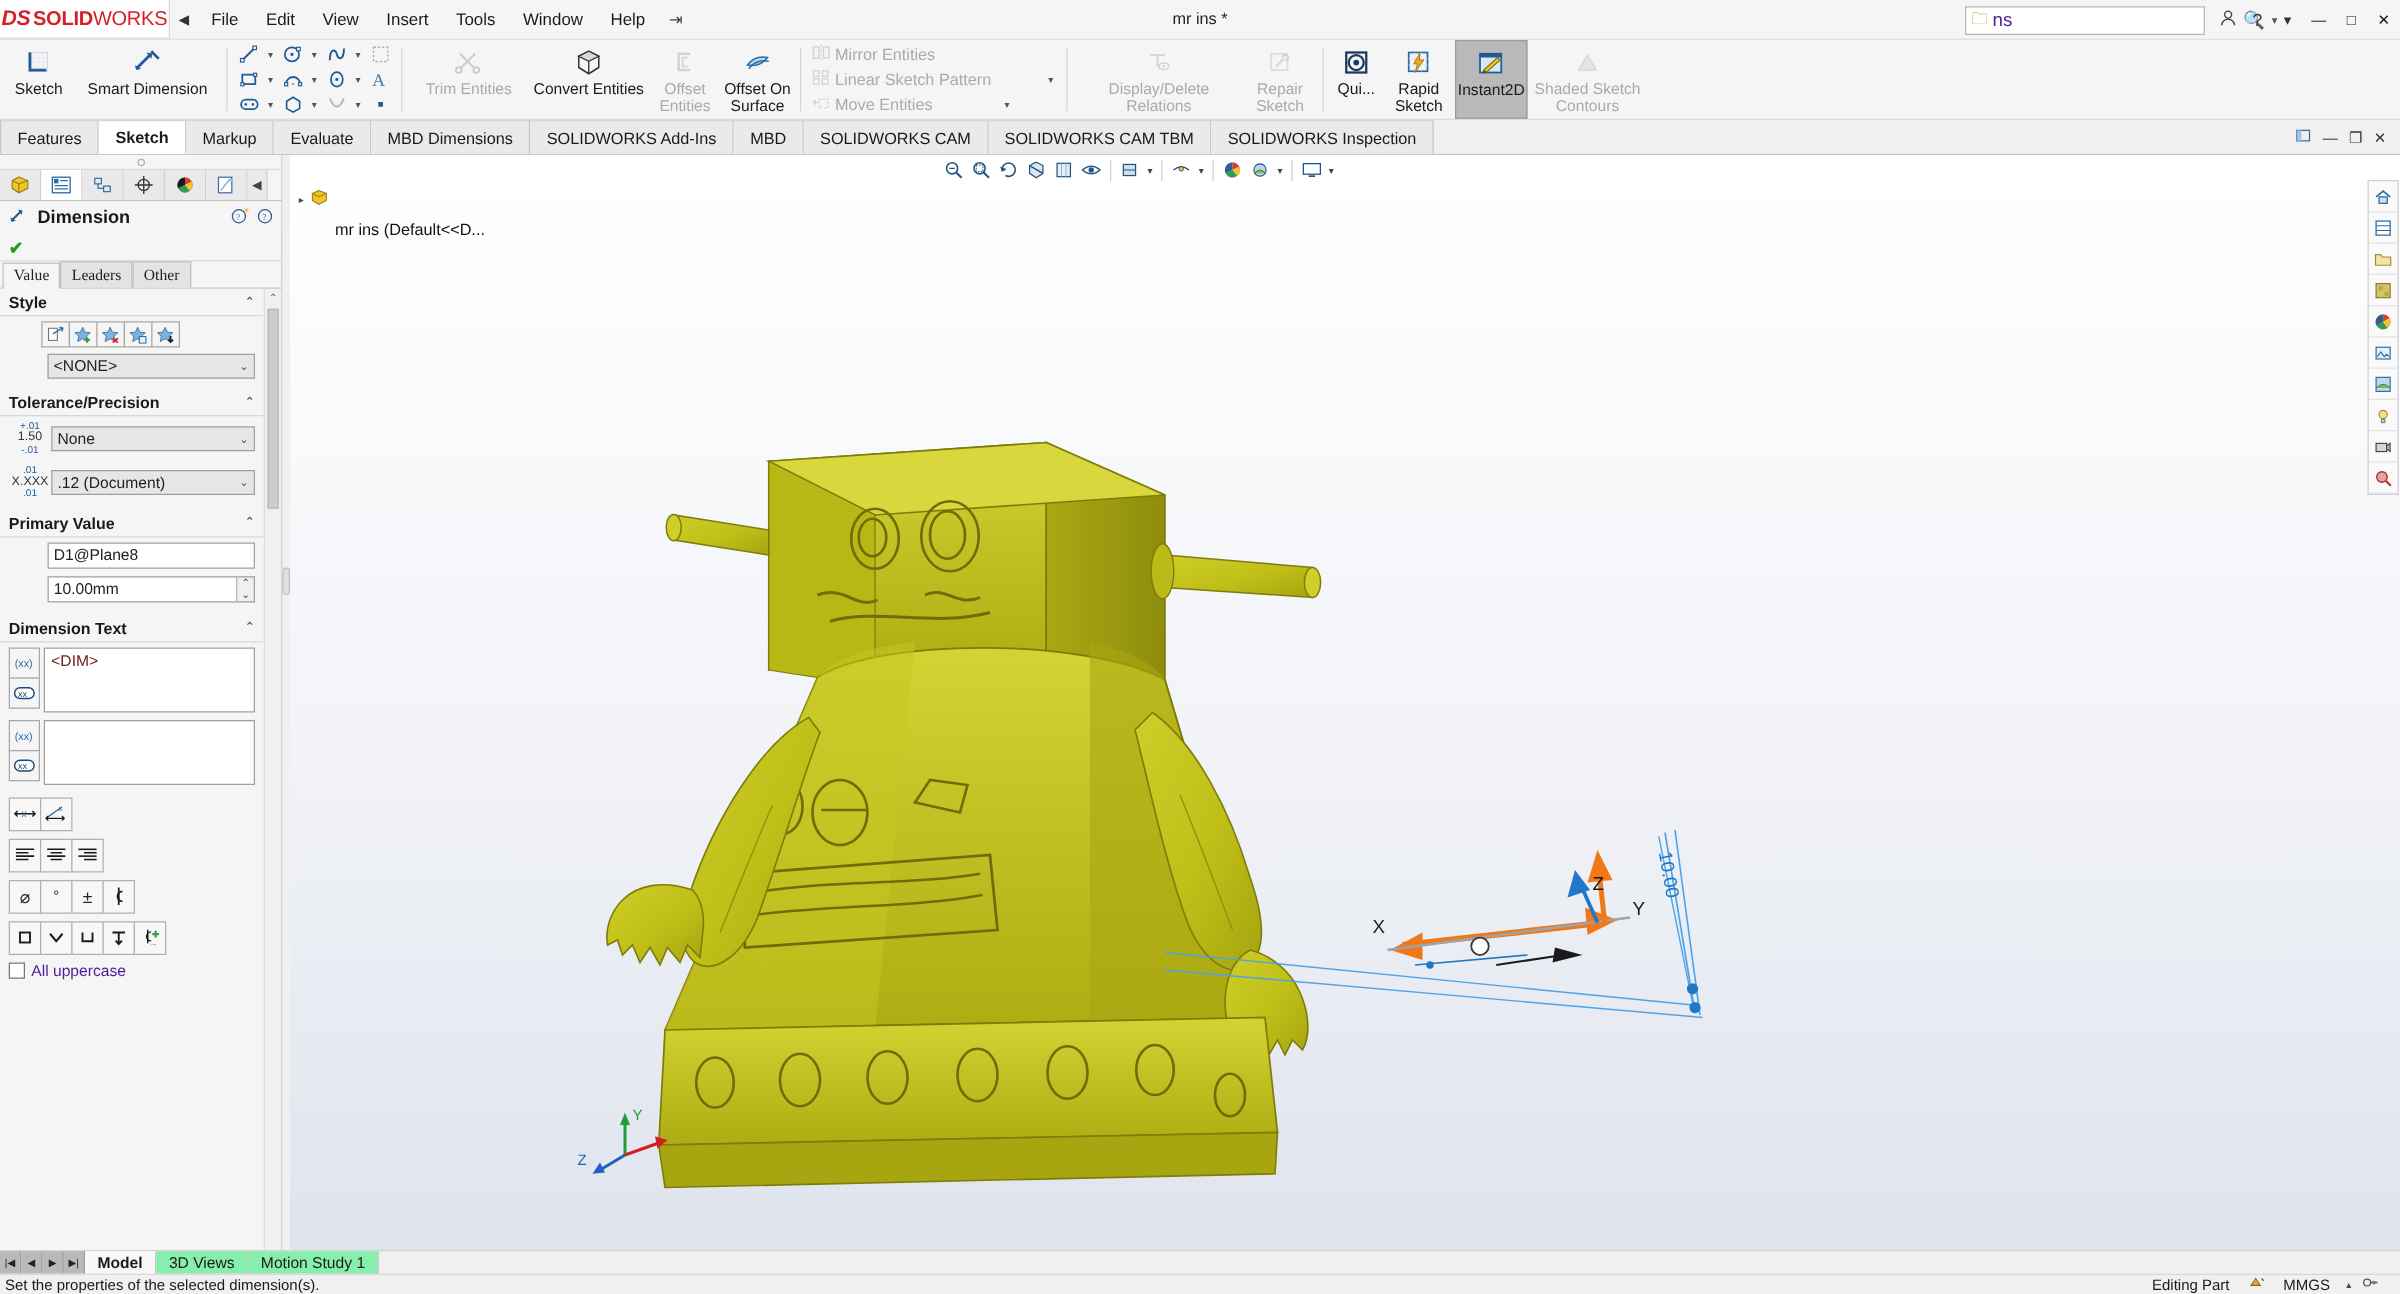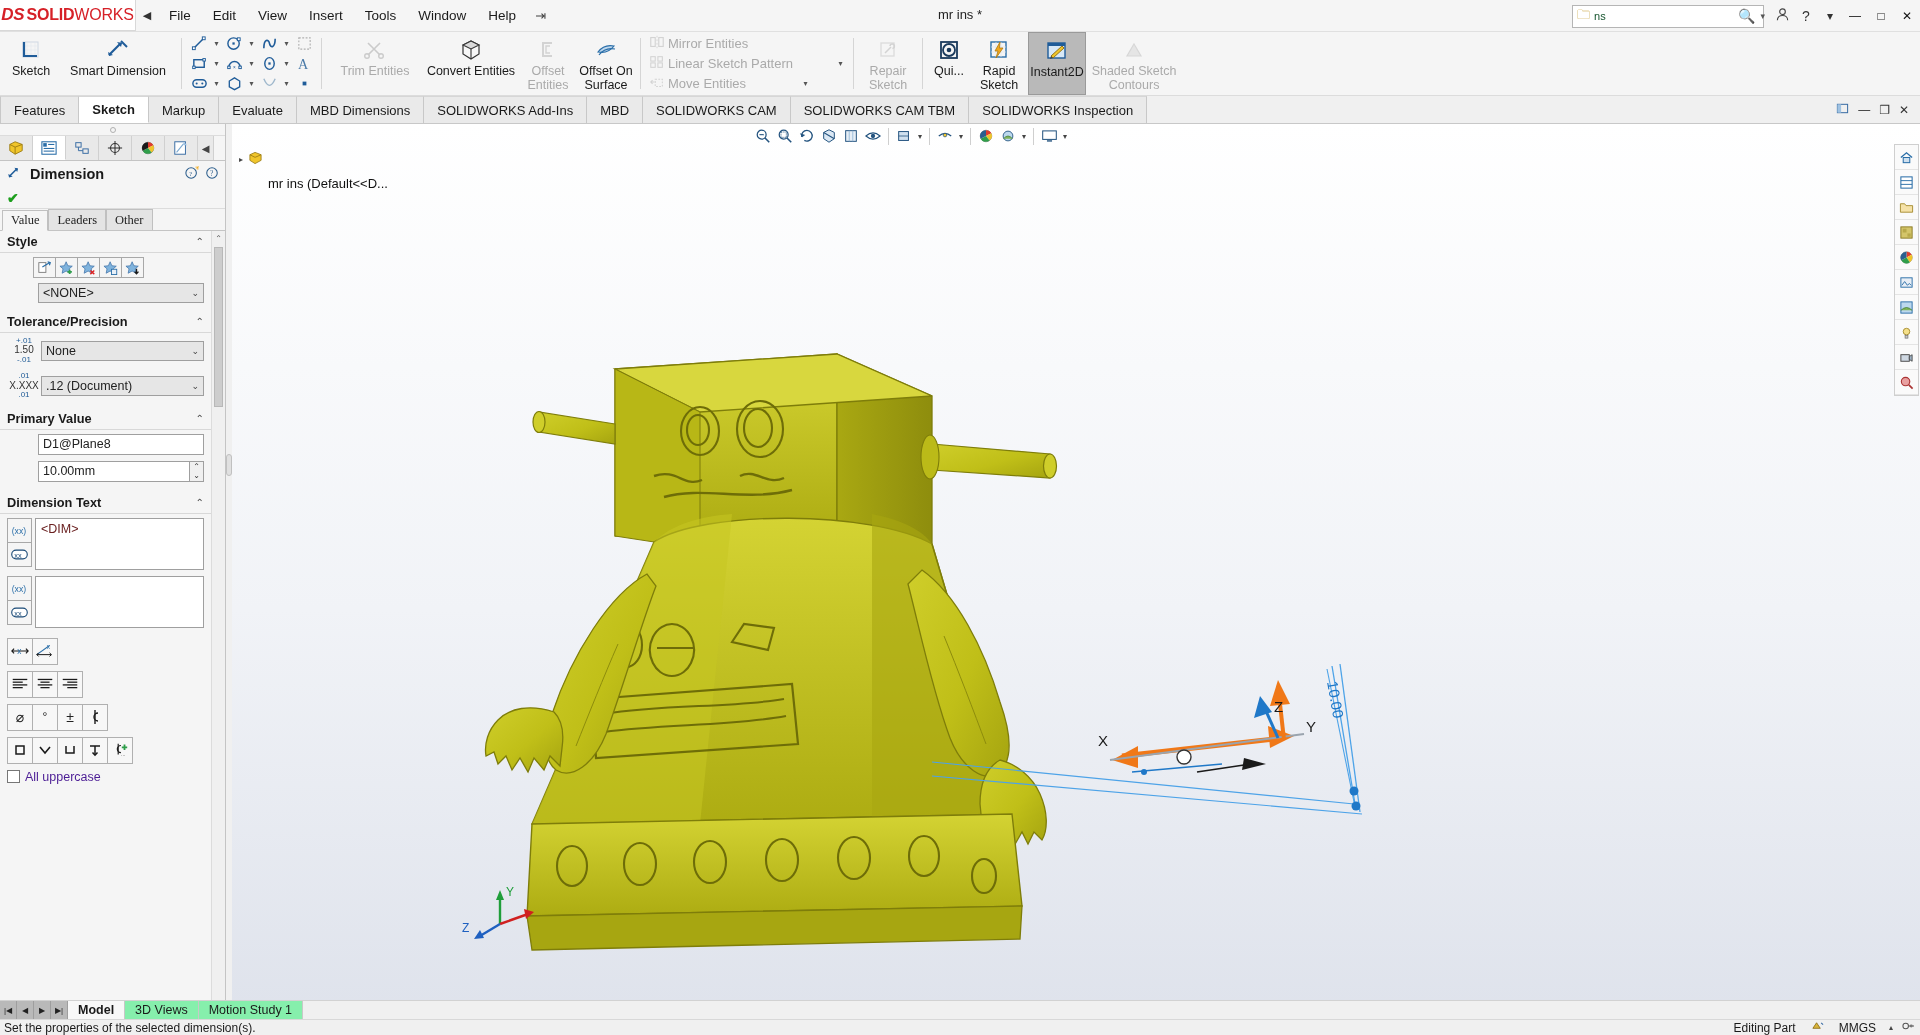--- a/index.html
+++ b/index.html
@@ -42,22 +42,22 @@
   .title-right {
     position: absolute; right: 0; top: 0; height: 32px;
     display: flex; align-items: center; gap: 0px;
   }
   .searchbox {
     width: 192px; height: 23px; background: #ffffff; border: 1px solid #b5b5b5;
     display: flex; align-items: center; padding: 0 2px; margin-right: 6px;
   }
   .searchbox .folder { color: #c8a33c; font-size: 13px; margin: 0 4px 0 2px; }
   .searchbox input {
-    border: none; outline: none; flex: 1; font-size: 11px;
-    font-family: "Liberation Sans", sans-serif; color: #14532d; background: transparent;
+    border: none; outline: none; flex: 1; font-size: 15px;
+    font-family: "Liberation Sans", sans-serif; color: #4c1d95; background: transparent;
   }
   .searchbox .mag { color: #1e6bb8; font-size: 14px; padding: 0 2px; cursor: pointer;}
   .searchbox .caret { color: #555; font-size: 9px; padding: 0 3px; cursor:pointer;}
   .tb-icon { width: 24px; text-align: center; color: #333; font-size: 14px; cursor: pointer; }
   .tb-icon.small { font-size: 12px; }
   .win-btn { width: 26px; text-align: center; color: #222; font-size: 12px; cursor: pointer; }
   .win-btn.close { color: #111; }
 
   
   .ribbon {
@@ -293,21 +293,21 @@
     background: #86efac;
   }
   .btab.sel { background: #f8f8f8; font-weight: bold; }
 
   .statusbar {
     position: absolute; bottom: 0; left: 0; width: 1920px; height: 16px;
     background: #f0f0f0; border-top: 1px solid #d8d8d8;
     display: flex; align-items: center; font-size: 12px; color: #1a1a1a; justify-content: space-between;
   }
   .statusbar .stxt { padding-left: 4px; }
-  .statusbar .sright { margin-left: auto; display: flex; align-items: center; gap: 0; padding-right: 0; }
+  .statusbar .sright { margin-left: auto; display: flex; align-items: center; gap: 0; padding-right: 12px; }
   .statusbar .sright .si { padding: 0 10px; font-size: 12px; }
   .statusbar .sright .ic { padding: 0 5px; font-size: 12px; color: #2a5f8f; cursor:pointer; }
   .statusbar .sright .cc { font-size: 8px; padding: 0 3px; color:#444; cursor:pointer;}
 </style>
 </head>
 <body>
 
 <div id="app">
 
   <div class="titlebar">
@@ -550,20 +550,31 @@
               </svg>
           </span>
           <span class="lbl">Move Entities</span>
           <span class="tgcaret" style="margin-left:54px">▾</span>
         </div>
       </div>
     </div>
     <div class="rsep"></div>
 
     <div class="rgroup">
+      <div class="bigbtn xwide disabled" style="width:136px">
+        <div class="ic">
+          <svg width="24" height="24" viewBox="0 0 24 24" opacity="0.45">
+            <line x1="5" y1="6" x2="17" y2="6" stroke="#aaa" stroke-width="1.5"></line>
+            <line x1="11" y1="6" x2="11" y2="15" stroke="#aaa" stroke-width="1.5"></line>
+            <ellipse cx="16" cy="15" rx="4" ry="2.6" fill="none" stroke="#aaa" stroke-width="1.3"></ellipse>
+            <circle cx="16" cy="15" r="1" fill="#aaa"></circle>
+          </svg>
+        </div>
+        <div class="lbl">Display/Delete Relations</div>
+      </div>
       <div class="bigbtn disabled">
         <div class="ic">
           <svg width="24" height="24" viewBox="0 0 24 24" opacity="0.45">
             <rect x="5" y="5" width="13" height="13" fill="none" stroke="#bbb" stroke-width="1.3"></rect>
             <path d="M9 15 L15 9 M14 8 a2.2 2.2 0 1 1 2.4 2.4" fill="none" stroke="#aaa" stroke-width="1.5"></path>
           </svg>
         </div>
         <div class="lbl">Repair Sketch</div>
       </div>
     </div>

